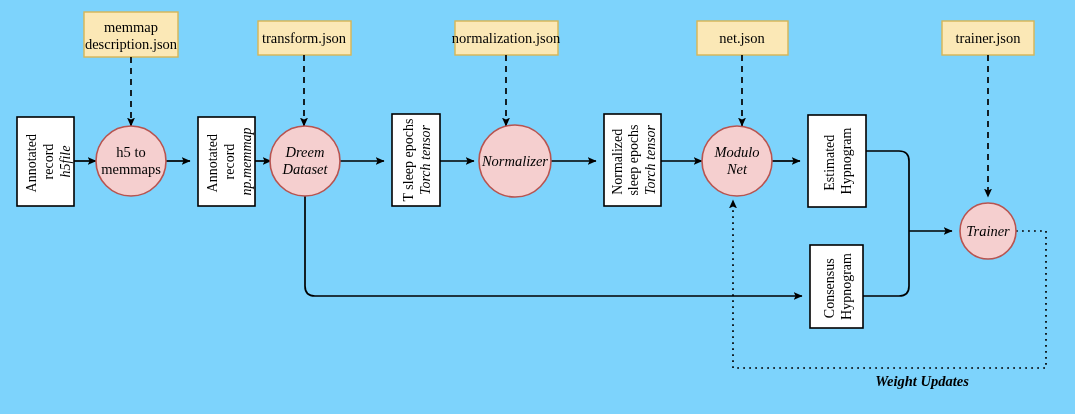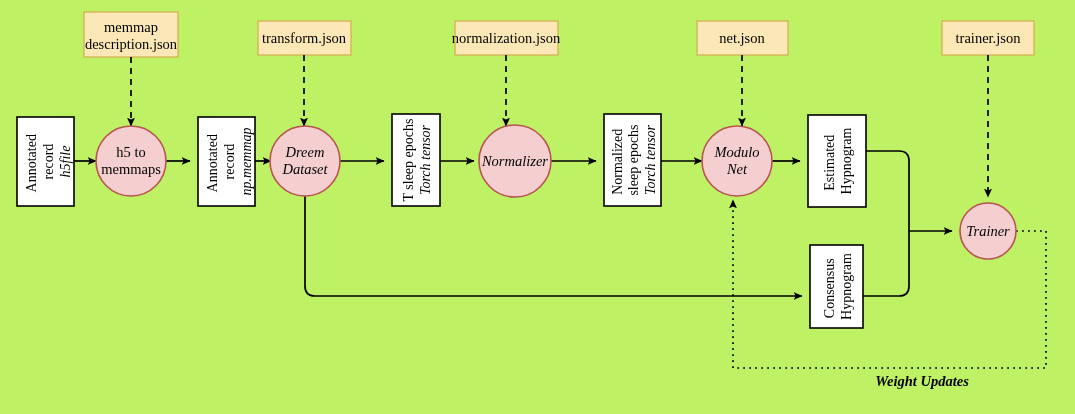--- a/index.html
+++ b/index.html
@@ -4,21 +4,21 @@
 <style>
   html, body {
     margin: 0;
     padding: 0;
     background: #ffffff;
   }
   #diagram-root {
     position: relative;
     width: 1075px;
     height: 414px;
-    background: #bef264;
+    background: #7dd3fc;
     font-family: "Liberation Serif", "DejaVu Serif", serif;
     overflow: hidden;
   }
   svg#flow-svg {
     position: absolute;
     left: 0;
     top: 0;
     width: 1075px;
     height: 414px;
     display: block;

